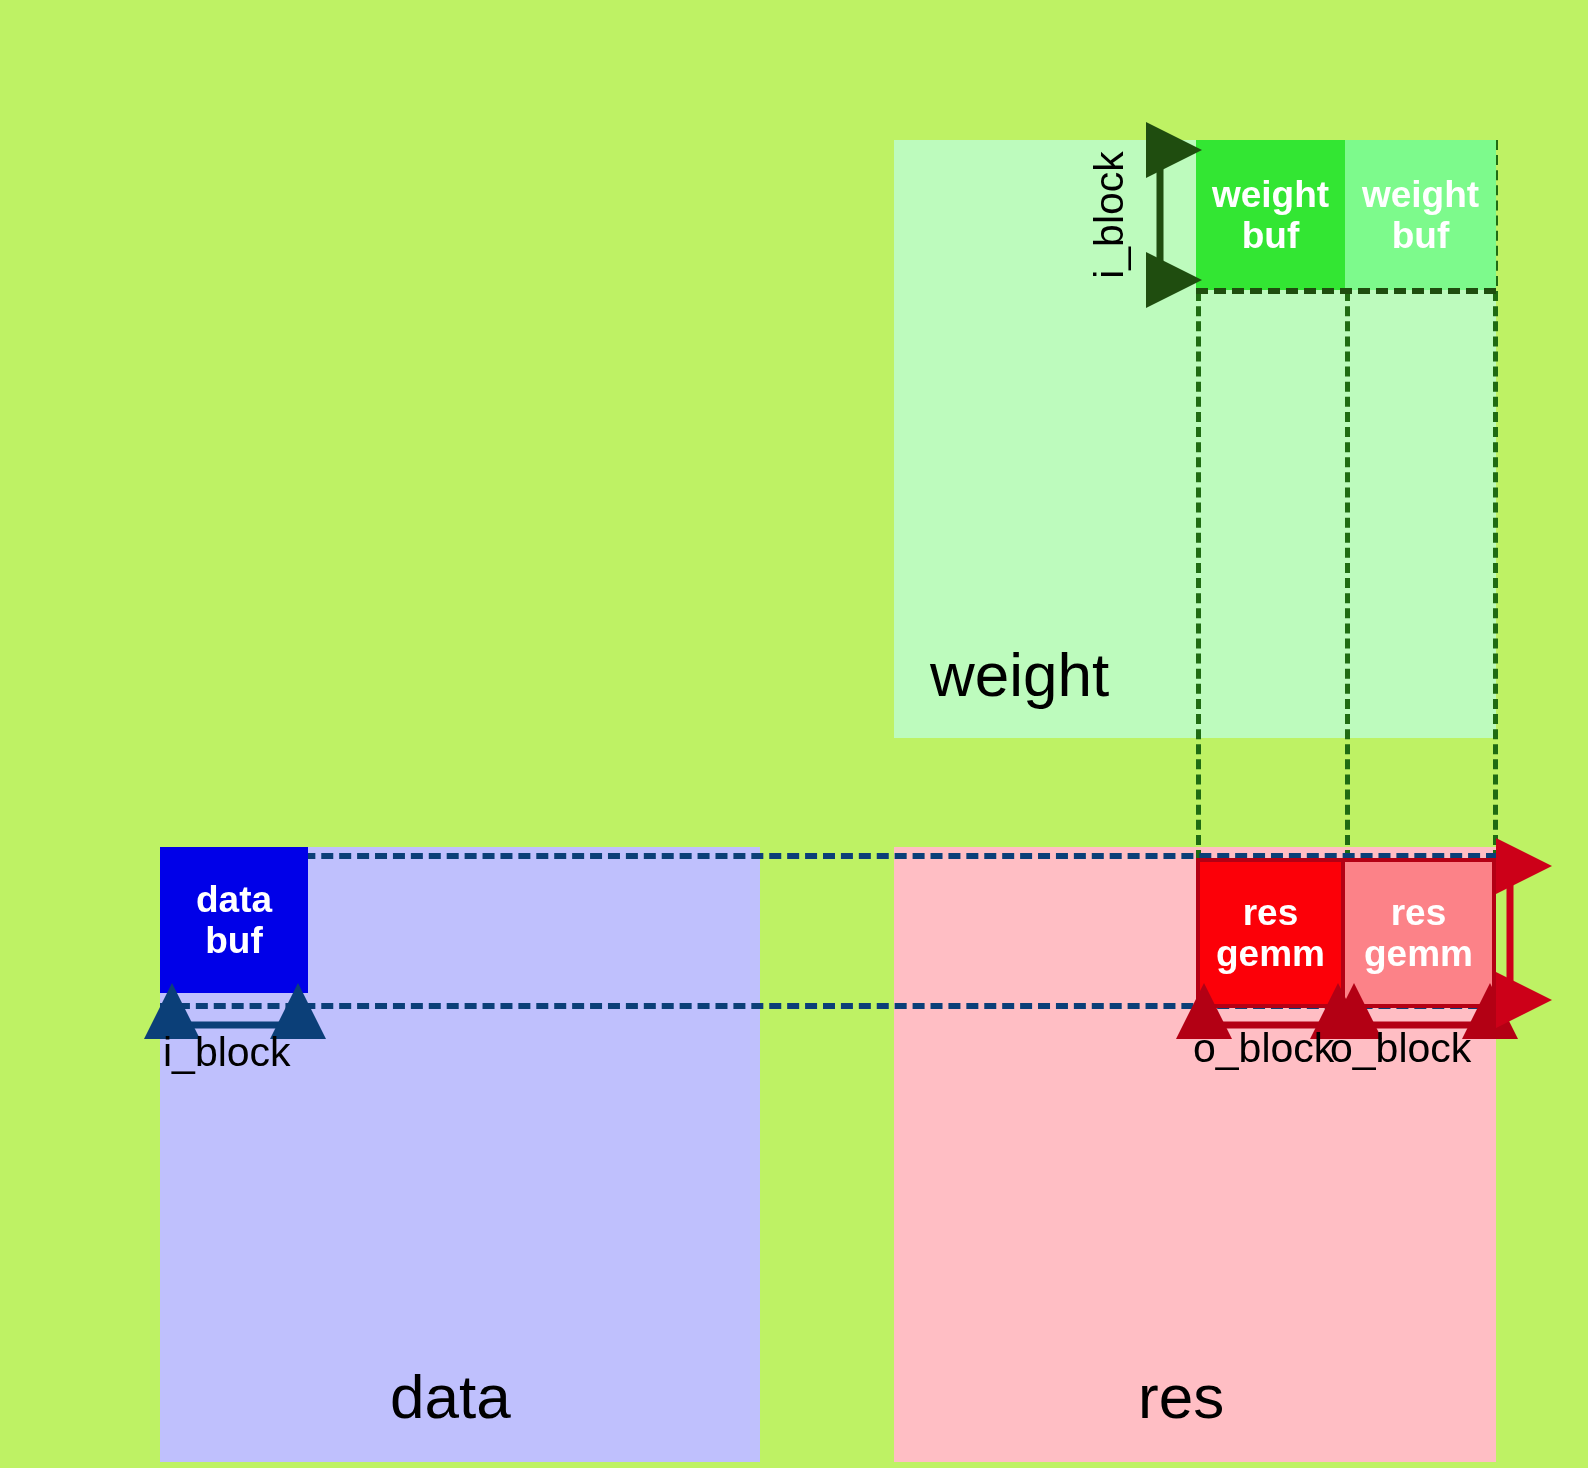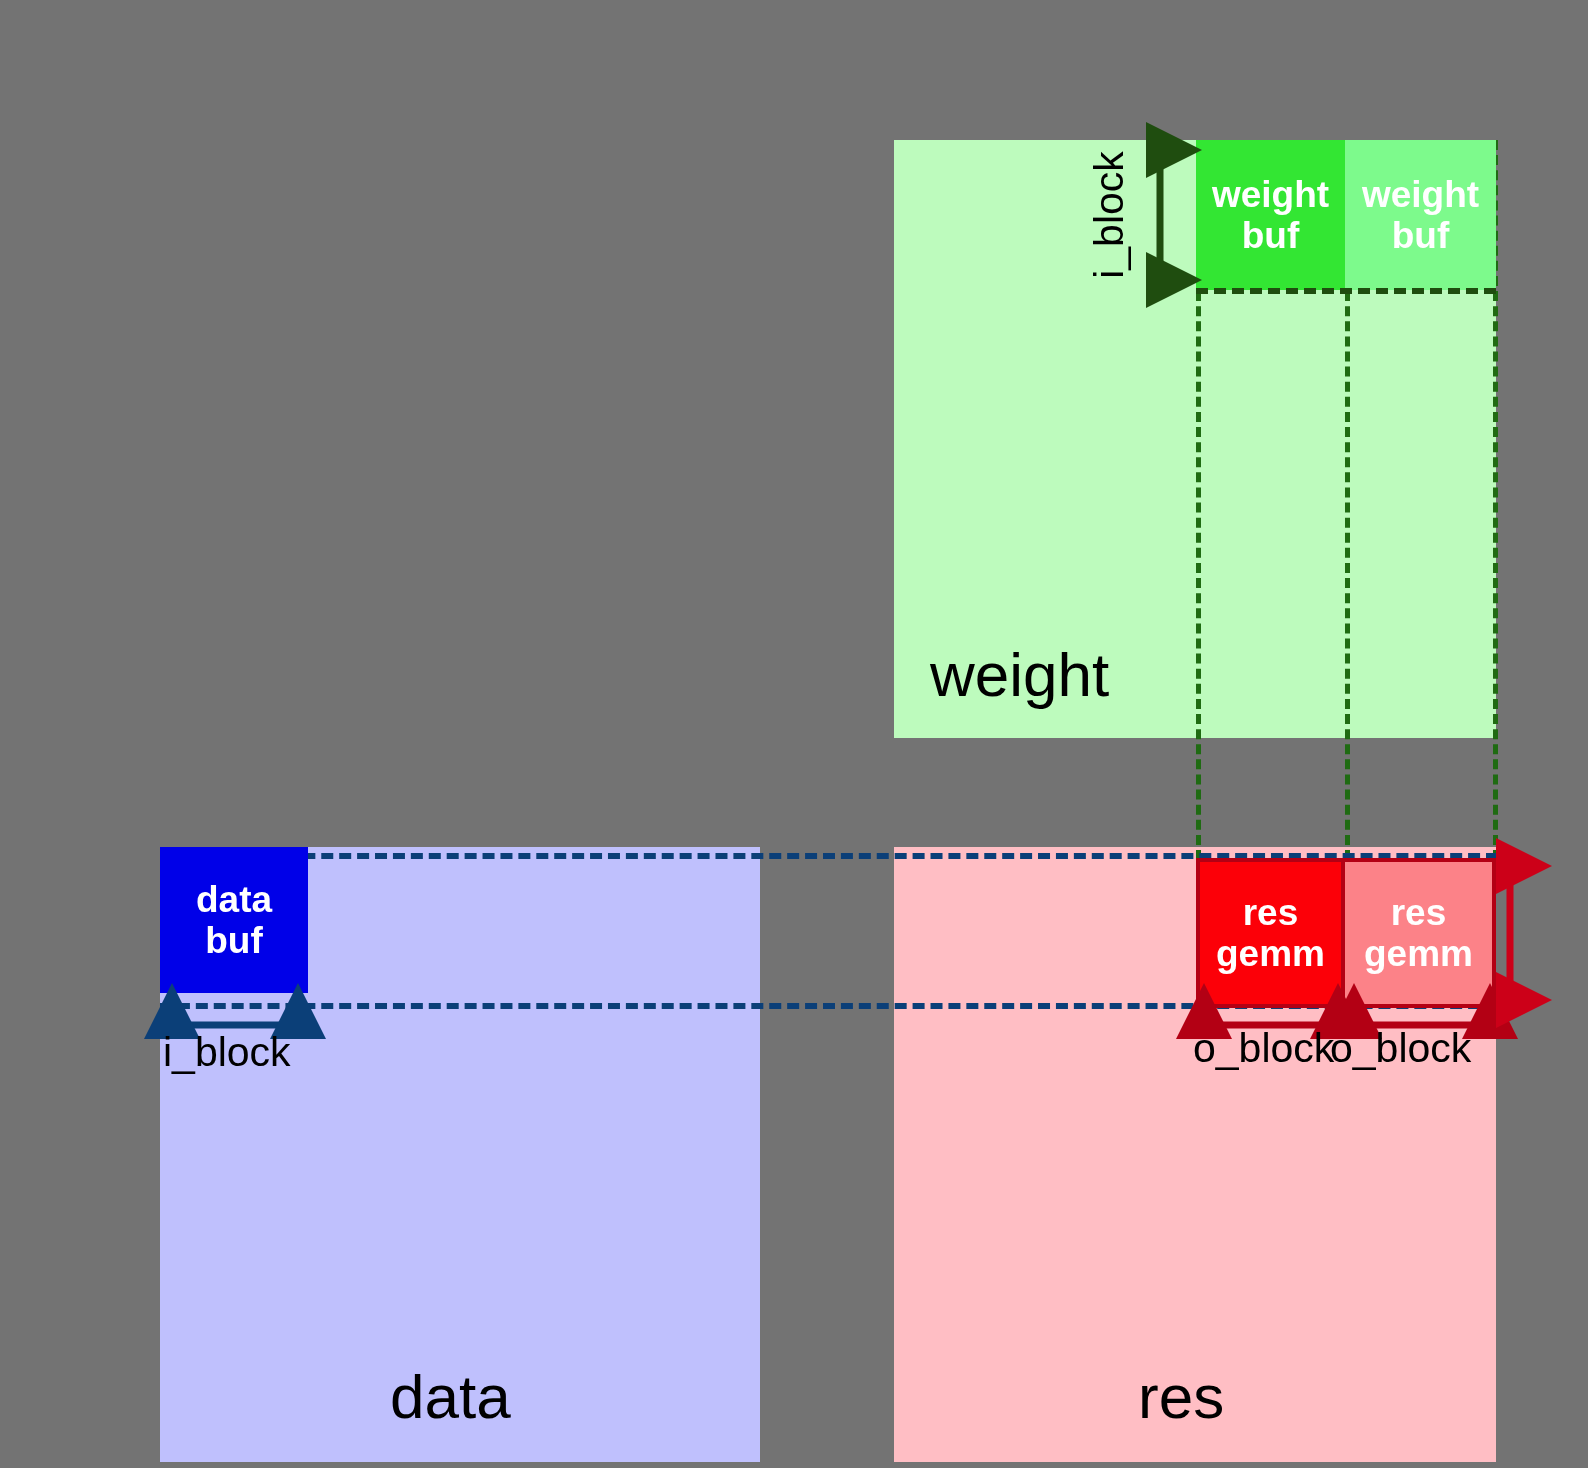--- a/index.html
+++ b/index.html
@@ -4,21 +4,21 @@
 <style>
   html, body {
     margin: 0;
     padding: 0;
     background: #000000;
   }
   #canvas {
     position: relative;
     width: 1588px;
     height: 1468px;
-    background: #737373;
+    background: #bef264;
     overflow: hidden;
     font-family: "Liberation Sans", sans-serif;
   }
   .rect { position: absolute; box-sizing: border-box; }
 
   
   #weight-matrix { left: 894px; top: 140px; width: 602px; height: 598px; }
   #data-matrix   { left: 160px; top: 847px; width: 600px; height: 615px; }
   #res-matrix    { left: 894px; top: 847px; width: 602px; height: 615px; }
 

